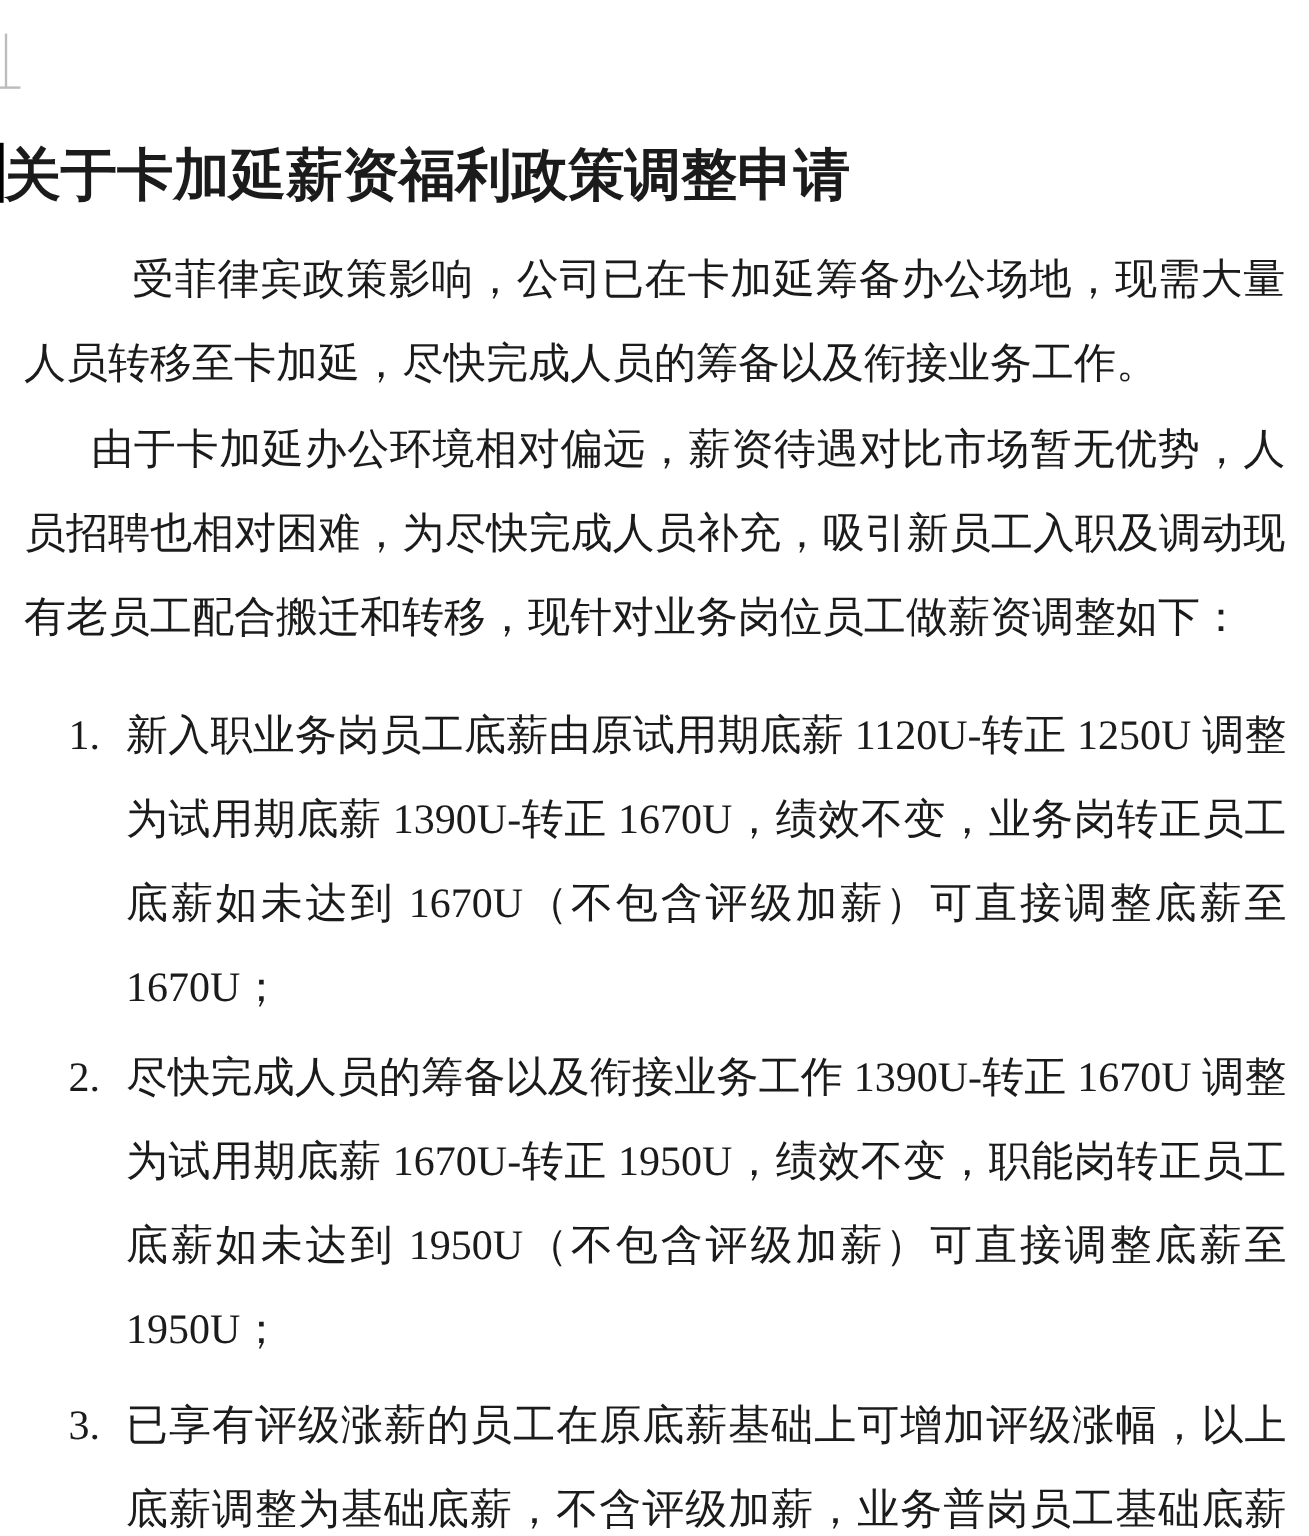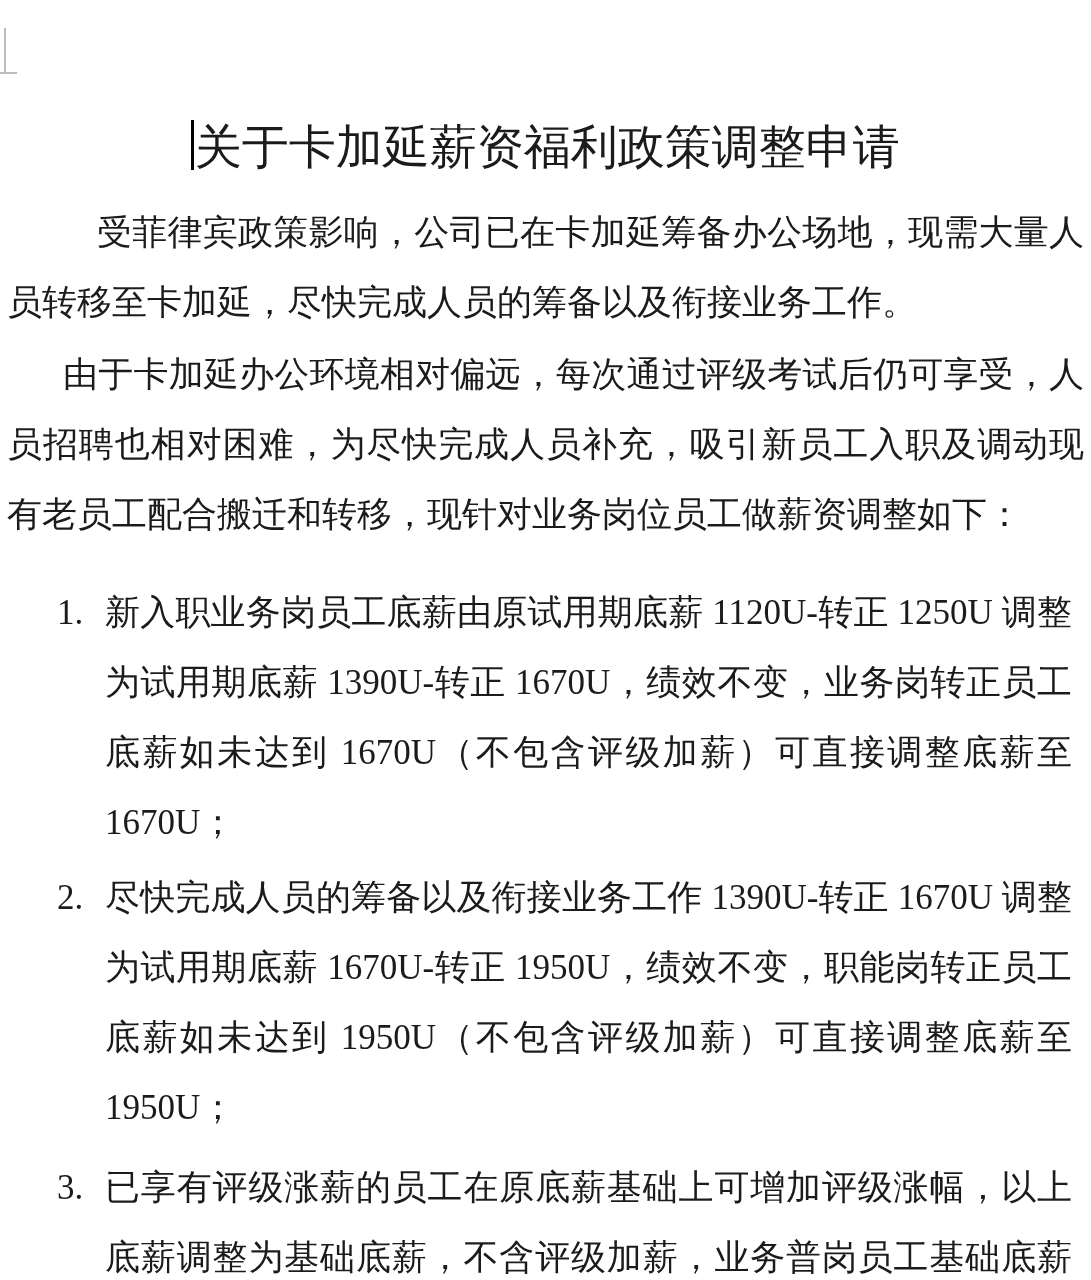--- a/index.html
+++ b/index.html
@@ -17,36 +17,35 @@
     position: absolute; left: 4px; top: 28px;
     width: 2px; height: 45px; background: #bcbcbc;
   }
   .crop-mark-h {
     position: absolute; left: 0; top: 72px;
     width: 17px; height: 2px; background: #bcbcbc;
   }
   .doc-title {
     margin: 112px 0 0 0;
     font-size: 47px;
-    font-weight: 400;
+    font-weight: 700;
     line-height: 70px;
-    text-align: center;
     white-space: nowrap;
   }
   .caret {
     display: inline-block;
     width: 2.5px;
     height: 50px;
     background: #000;
     vertical-align: -7px;
     margin-right: 1px;
   }
   .para {
     margin: 0;
-    padding: 0 7px;
+    padding: 0 20px;
     font-size: 35px;
     line-height: 70px;
     text-align: justify;
   }
   .para-1 { margin-top: 16px; text-indent: 90px; }
   .para-2 { margin-top: 2px;  text-indent: 56px; }
   .num-list { margin-top: 28px; }
   .list-item {
     display: flex;
     align-items: flex-start;
@@ -72,21 +71,21 @@
 
 <div class="page">
 
   <div class="crop-mark-v"></div>
   <div class="crop-mark-h"></div>
 
   <h1 class="doc-title"><span class="caret"></span><span>关于卡加延薪资福利政策调整申请</span></h1>
 
   <p class="para para-1">受菲律宾政策影响，公司已在卡加延筹备办公场地，现需大量人员转移至卡加延，尽快完成人员的筹备以及衔接业务工作。</p>
 
-  <p class="para para-2">由于卡加延办公环境相对偏远，每次通过评级考试后仍可享受，人员招聘也相对困难，为尽快完成人员补充，吸引新员工入职及调动现有老员工配合搬迁和转移，现针对业务岗位员工做薪资调整如下：</p>
+  <p class="para para-2">由于卡加延办公环境相对偏远，薪资待遇对比市场暂无优势，人员招聘也相对困难，为尽快完成人员补充，吸引新员工入职及调动现有老员工配合搬迁和转移，现针对业务岗位员工做薪资调整如下：</p>
 
   <div class="num-list">
 
     <div class="list-item item-1">
       <span class="item-number">1.</span>
       <div class="item-text">新入职业务岗员工底薪由原试用期底薪 1120U-转正 1250U 调整为试用期底薪 1390U-转正 1670U，绩效不变，业务岗转正员工底薪如未达到 1670U（不包含评级加薪）可直接调整底薪至 1670U；</div>
     </div>
 
     <div class="list-item item-2">
       <span class="item-number">2.</span>

